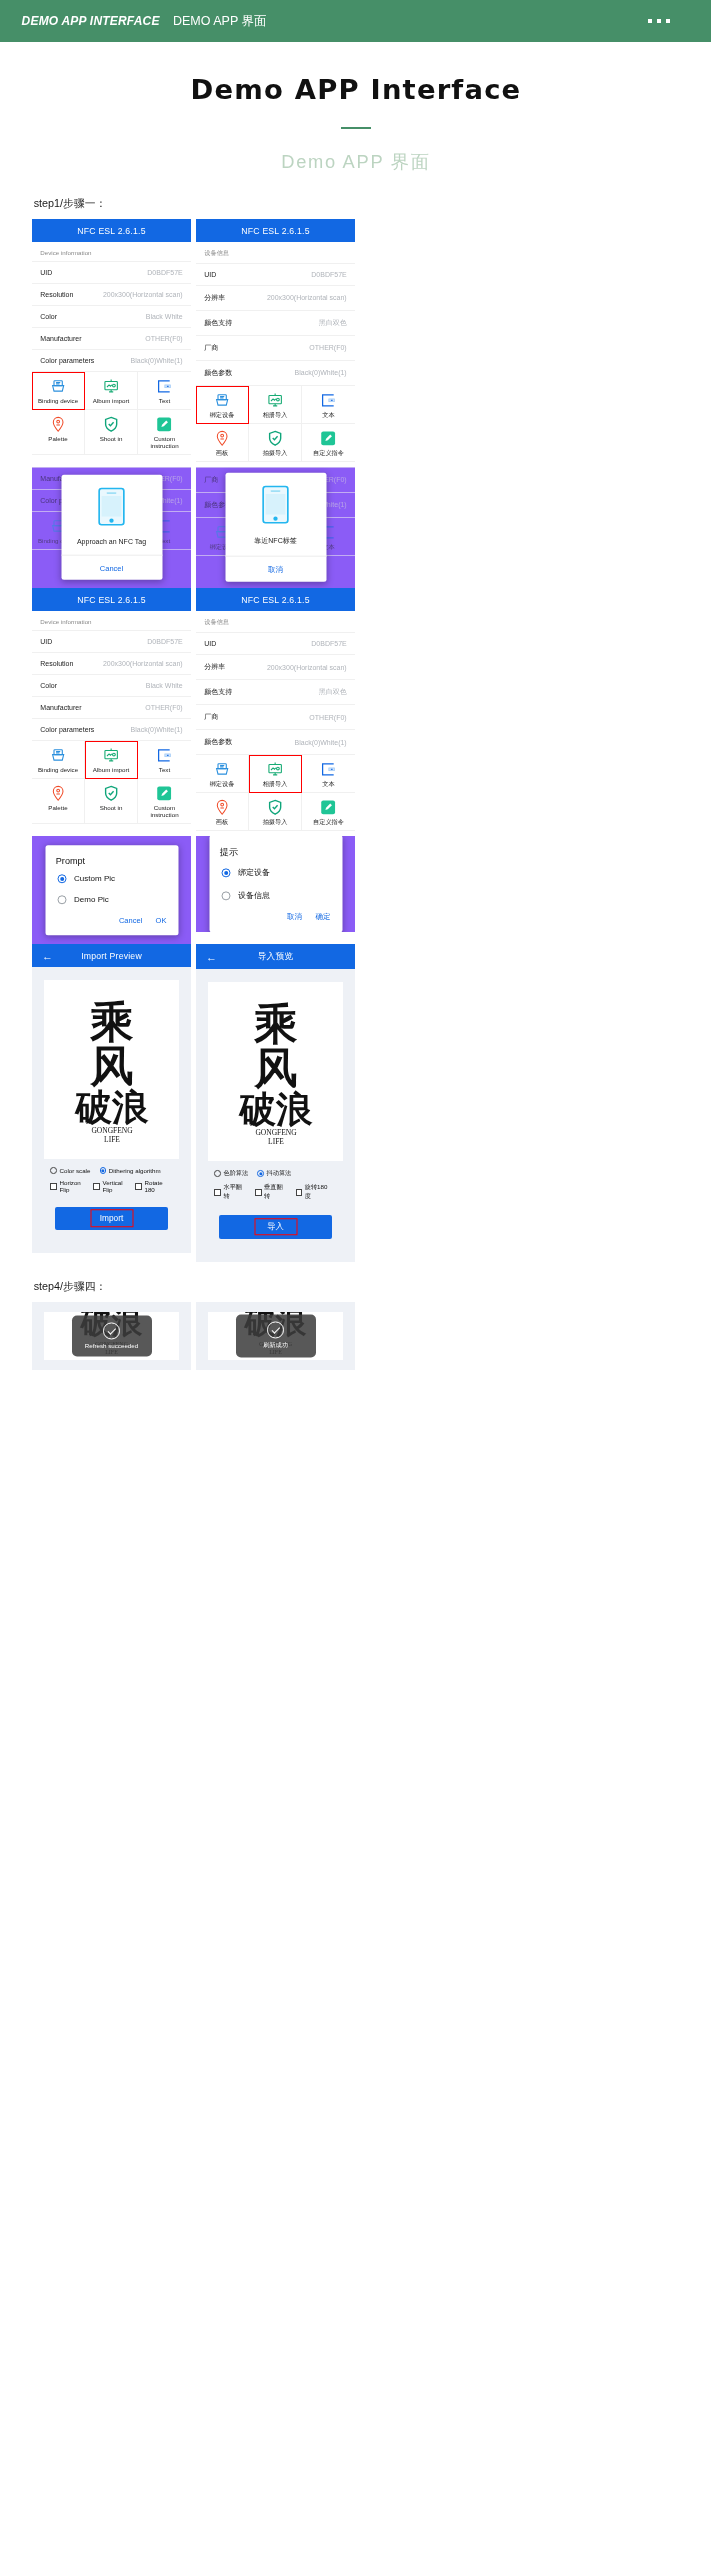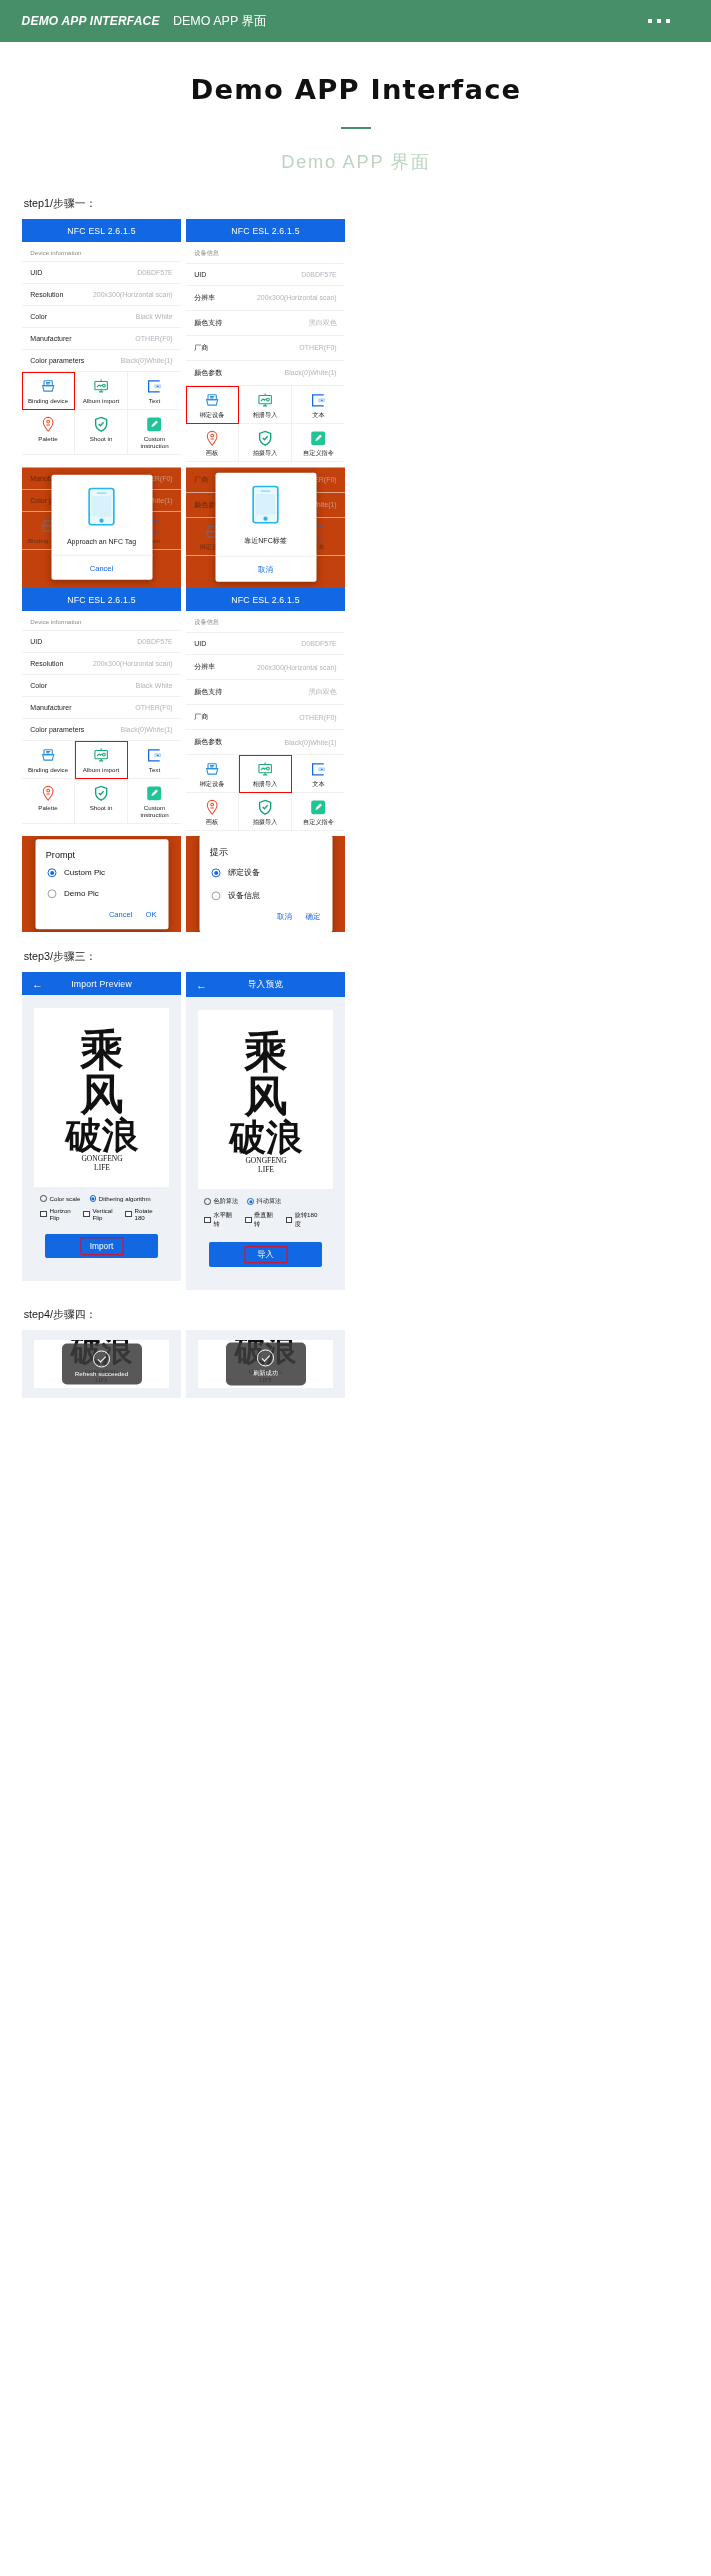--- a/index.html
+++ b/index.html
@@ -62,21 +62,21 @@
     background: #468f68;
     margin: 21.6px auto 20px;
   }
   .hero-sub {
     font-size: 18.3px;
     color: #bcd4c1;
     letter-spacing: 1.7px;
   }
 
   
-  .step-wrap { padding: 0 22px; }
+  .step-wrap { padding: 0 32px; }
   .step-label {
     font-size: 10.8px;
     color: #1a1a1a;
     margin: 18.3px 0 7.5px 1.7px;
   }
   .pair {
     display: flex;
     gap: 5px;
   }
   .phone {
@@ -141,21 +141,21 @@
   .icon-cell svg { display: block; margin: 0 auto 2.5px; }
   .icon-cell .lbl {
     font-size: 6.2px;
     color: #222;
     line-height: 1.15;
   }
 
   
   .overlay-zone {
     position: relative;
-    background: #c2410c;
+    background: #8b5cf6;
     overflow: hidden;
   }
   .dim-body { opacity: .55; }
   .dim-body .info-row .k { color: #111; }
   .dim-body .info-row .v { color: #ddd; }
   .modal {
     position: absolute;
     left: 50%; top: 50%;
     transform: translate(-50%, -50%);
     background: #fff;
@@ -735,21 +735,21 @@
               <rect x="2" y="2" width="20" height="20" rx="3" fill="#1fc596"></rect>
               <path d="M8 16l1-3.5 6-6 2.5 2.5-6 6z" fill="#fff"></path>
             </svg>
             <div class="lbl">自定义指令</div>
           </div>
     </div>
   </div>
 </div>
 
 <div class="pair" style="margin-top:5px;">
-  <div class="phone overlay-zone" style="height:96px;">
+  <div class="phone overlay-zone" style="height:108px;">
     <div class="modal prompt">
       <div class="prompt-title">Prompt</div>
       <div class="radio-line">
         <span class="radio on"></span>
         <span>Custom Pic</span>
       </div>
       <div class="radio-line">
         <span class="radio"></span>
         <span>Demo Pic</span>
       </div>
@@ -771,21 +771,20 @@
         <span>设备信息</span>
       </div>
       <div class="prompt-actions">
         <span>取消</span>
         <span>确定</span>
       </div>
     </div>
   </div>
 </div>
 
-<div class="step-label">step3/步骤三：</div>
 <div class="pair">
   <div class="phone">
     <div class="app-header nav">
       <span class="back">←</span>
       <span>Import Preview</span>
     </div>
     <div class="preview-bg">
       <div class="preview-card">
         <svg class="calli" width="100" height="158" viewBox="0 0 120 190">
           <g fill="#111" font-family="'DejaVu Sans', sans-serif">

